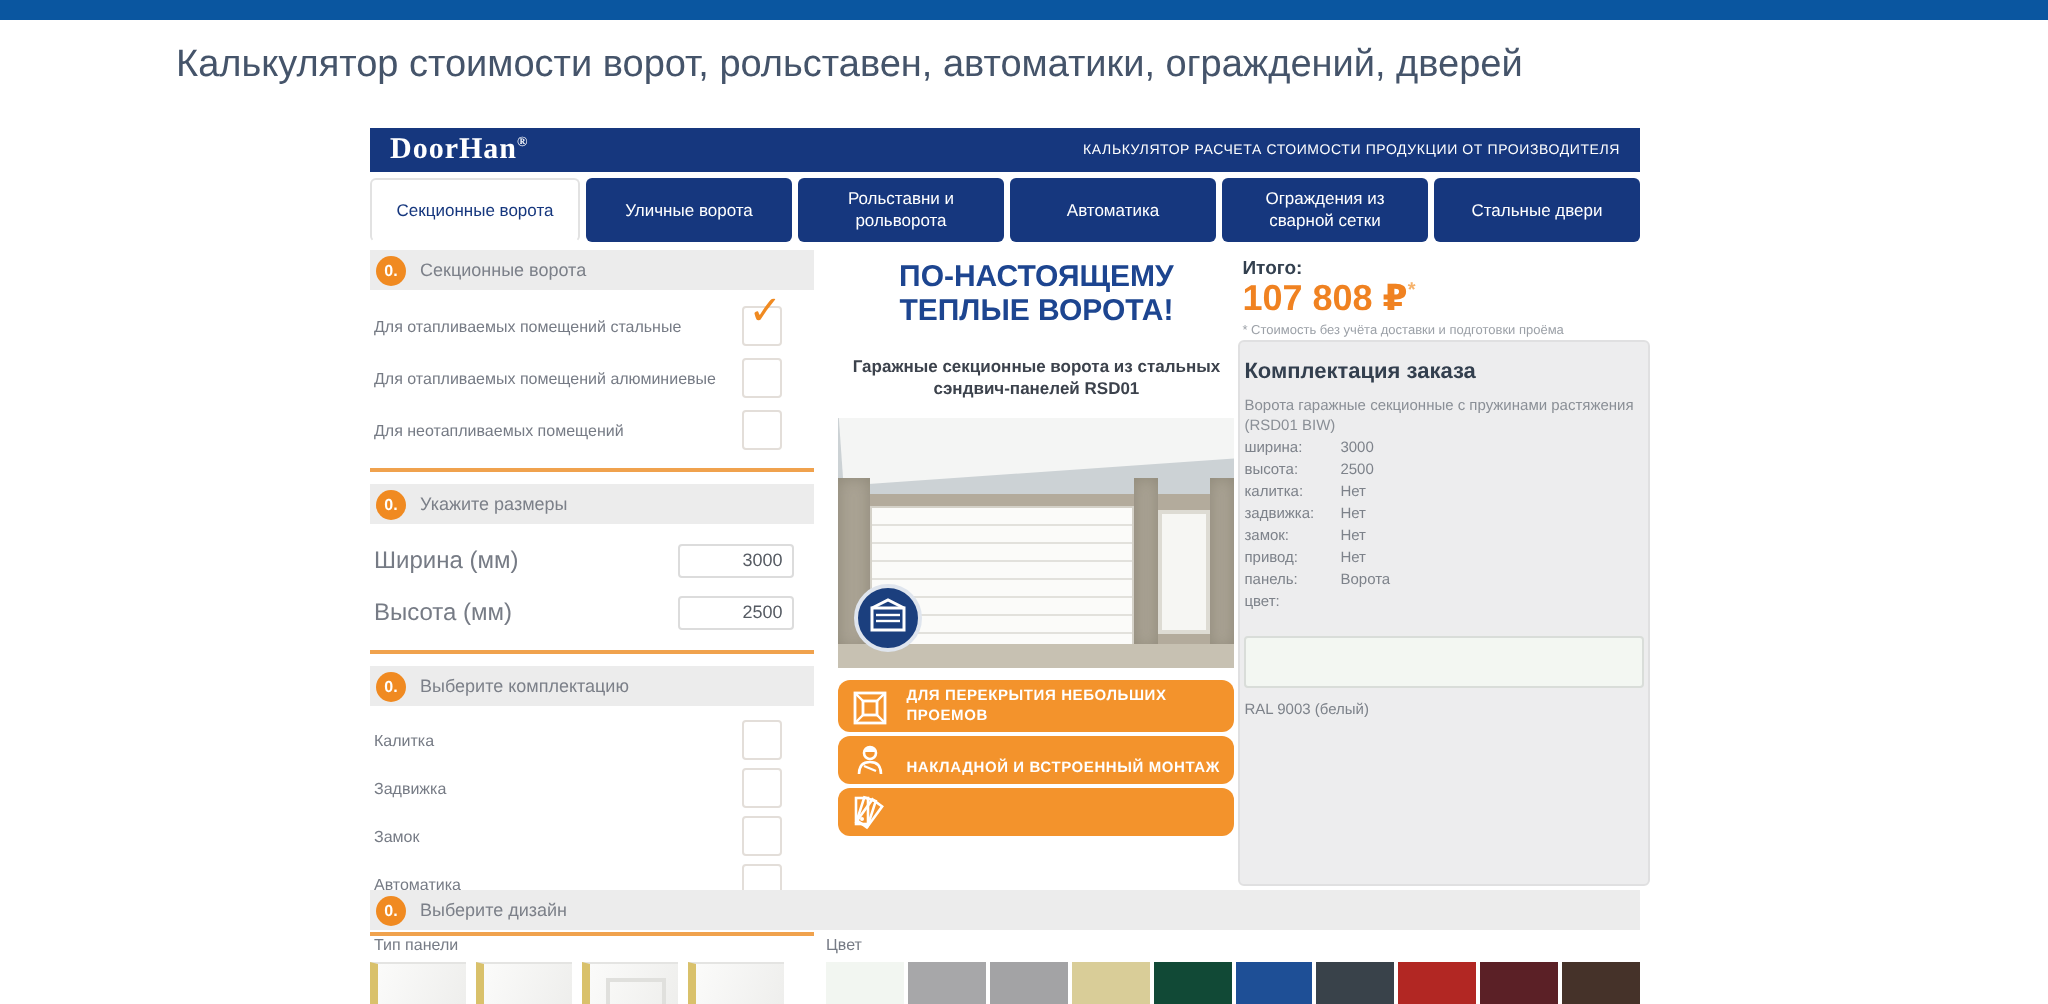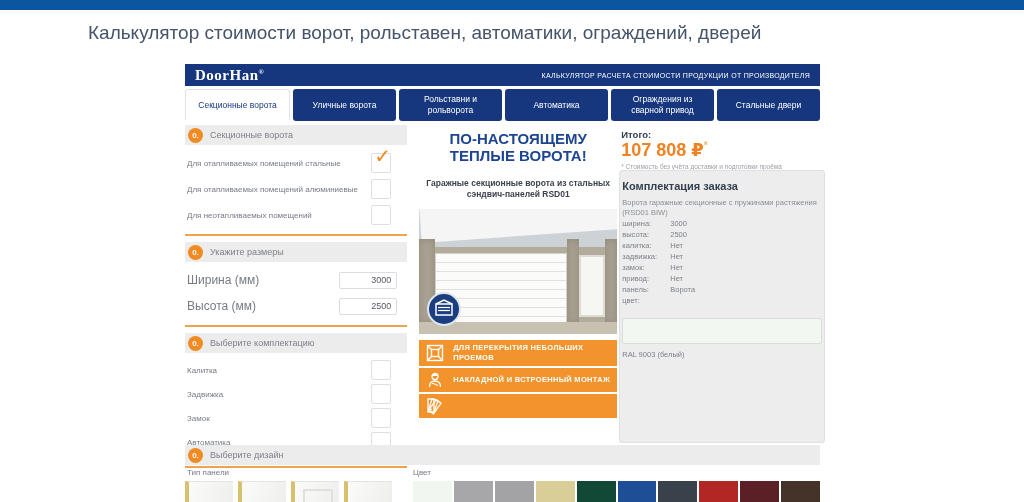--- a/index.html
+++ b/index.html
@@ -49,21 +49,21 @@
   .photo .pillar { position:absolute; top:30px; bottom:10px; background:#aaa394; box-shadow:inset 0 0 8px rgba(90,85,70,.35); }
   .photo .door-main { position:absolute; left:16px; top:44px; width:132px; height:70px; background:repeating-linear-gradient(to bottom,#fbfbf9 0 8px,#e2e1dc 8px 9px); border:1px solid #d4d1c8; }
   .photo .door-side { position:absolute; left:160px; top:46px; width:26px; height:62px; background:#f6f6f3; border:2px solid #dddbd3; }
   .photo .ground { position:absolute; left:0; bottom:0; width:198px; height:12px; background:#c7c1b2; }
   .badge { position:absolute; left:8px; bottom:8px; width:34px; height:34px; border-radius:50%; background:#1b3f7e; border:2px solid #dfe5ee; display:flex; align-items:center; justify-content:center; }
 
   .purpose { margin-top:6px; font-size:7.5px; line-height:1.35; color:#8a8f96; padding:0 2px; }
   .purpose b { color:#6e4a2f; }
 
   .features { margin-top:6px; display:flex; flex-direction:column; gap:2px; }
-  .feature { display:flex; align-items:center; background:#f3932c; min-height:18px; padding:3px 4px; gap:6px; }
+  .feature { display:flex; align-items:flex-end; background:#f3932c; min-height:18px; padding:3px 4px; gap:6px;border-radius:6px; }
   .feature .f-icon { flex:0 0 24px; display:flex; align-items:center; justify-content:center; }
   .feature .f-text { color:#fff; font-size:7.5px; font-weight:bold; letter-spacing:.3px; line-height:1.3; }
 
   .total-label { margin-top:4px; font-size:9.5px; font-weight:bold; color:#33404f; padding-left:2px; }
   .total-value { font-size:18px; font-weight:bold; color:#f08221; padding-left:2px; line-height:1.1; }
   .total-value sup { font-size:10px; color:#f6b26b; }
   .disclaimer { font-size:6.5px; color:#9ba0a7; padding-left:2px; margin-top:2px; }
 
   .order-box { position:absolute; left:0; top:45px; width:206px; height:273px; background:#ededee; border:1px solid #e0e0e1; border-radius:3px; padding:9px 2px; }
   .order-title { font-size:11px; font-weight:bold; color:#333f4e; }
@@ -99,21 +99,21 @@
     <div class="w-header">
       <div class="brand"><span>DoorHan</span><sup>®</sup></div>
       <div class="w-caption">КАЛЬКУЛЯТОР РАСЧЕТА СТОИМОСТИ ПРОДУКЦИИ ОТ ПРОИЗВОДИТЕЛЯ</div>
     </div>
 
     <div class="tabs">
       <div class="tab active">Секционные ворота</div>
       <div class="tab">Уличные ворота</div>
       <div class="tab">Рольставни и рольворота</div>
       <div class="tab">Автоматика</div>
-      <div class="tab">Ограждения из сварной привод</div>
+      <div class="tab">Ограждения из сварной сетки</div>
       <div class="tab">Стальные двери</div>
     </div>
 
     <div class="content">
 
       <div class="col-left">
         <div class="sec-header">
           <div class="num-badge">0.</div>
           <div class="sec-title">Секционные ворота</div>
         </div>

